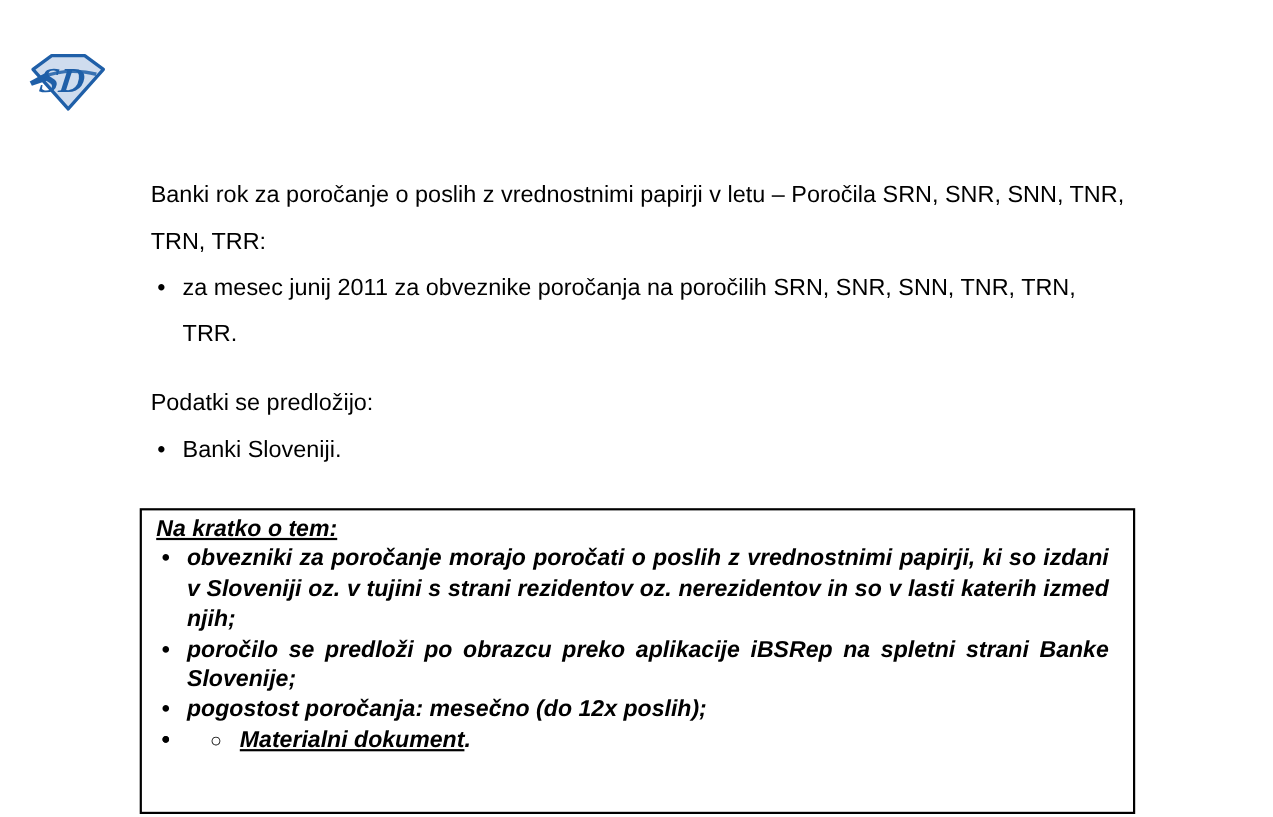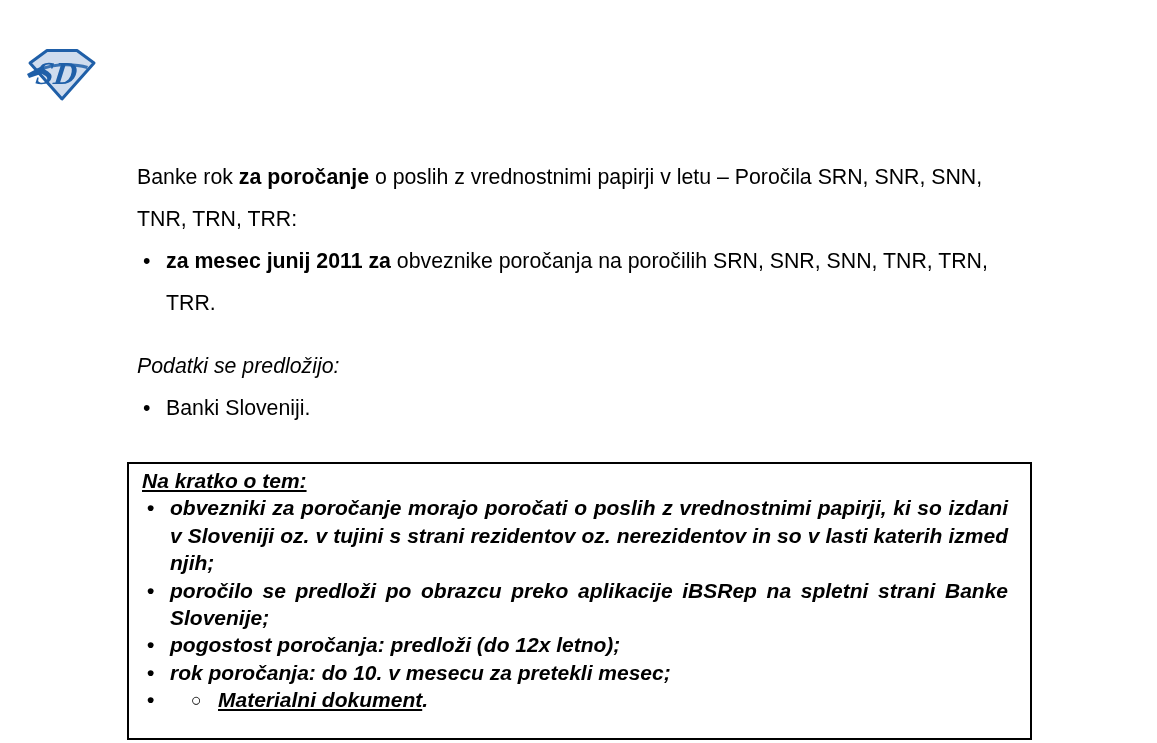--- a/index.html
+++ b/index.html
@@ -28,24 +28,24 @@
   
   .content-block {
     position: absolute;
     left: 137px;
     width: 888px;
     font-size: 21.3px;
     line-height: 42px;
   }
   .p1 { top: 156px; }
   .b1 { top: 240px; }
-  .p2 { top: 345px; font-style: italic; }
+  .p2 { top: 345px; }
   .b2 { top: 387px; }
 
-  .bold { font-weight: bold; }
+  .bold { font-weight: normal; }
 
   .li {
     position: relative;
     padding-left: 29px;
   }
   .li .marker {
     position: absolute;
     left: 6px;
     top: 0;
   }
@@ -107,21 +107,21 @@
 <div class="logo">
   <svg width="72" height="56" viewBox="0 0 72 56" xmlns="http://www.w3.org/2000/svg">
     <path d="M4 16 L21 3.5 H51 L68 16 L36 52 Z" fill="#cfdcee" stroke="#1f5fa8" stroke-width="3" stroke-linejoin="round"></path>
     <path d="M1 27 L16 19 L18 26 L3 31 Z" fill="#1f5fa8"></path>
     <text x="14" y="37" font-family="Liberation Serif, serif" font-size="32" font-style="italic" font-weight="bold" fill="#1f5fa8" transform="skewX(-8)">SD</text>
     <path d="M10 22 C 28 15, 48 15, 62 19 L61 22 C 46 18, 28 18, 11 25 Z" fill="#1f5fa8" opacity="0.85"></path>
   </svg>
 </div>
 
 <div class="content-block p1">
-  <span>Banke rok </span><span class="bold">za poročanje</span><span> o poslih z vrednostnimi papirji v letu – Poročila SRN, SNR, SNN, TNR, TRN, TRR:</span>
+  <span>Banki rok </span><span class="bold">za poročanje</span><span> o poslih z vrednostnimi papirji v letu – Poročila SRN, SNR, SNN, TNR, TRN, TRR:</span>
 </div>
 
 <div class="content-block b1">
   <div class="li">
     <span class="marker">•</span>
     <span class="bold">za mesec junij 2011 za</span><span> obveznike poročanja na poročilih SRN, SNR, SNN, TNR, TRN, TRR.</span>
   </div>
 </div>
 
 <div class="content-block p2">
@@ -144,26 +144,25 @@
       <span>obvezniki za poročanje morajo poročati o poslih z vrednostnimi papirji, ki so izdani v Sloveniji oz. v tujini s strani rezidentov oz. nerezidentov in so v lasti katerih izmed njih;</span>
     </div>
 
     <div class="ibox-li">
       <span class="marker">•</span>
       <span>poročilo se predloži po obrazcu preko aplikacije iBSRep na spletni strani Banke Slovenije;</span>
     </div>
 
     <div class="ibox-li">
       <span class="marker">•</span>
-      <span>pogostost poročanja: predloži (do 12x letno);</span>
+      <span>pogostost poročanja: mesečno (do 12x poslih);</span>
     </div>
 
     <div class="ibox-li">
       <span class="marker">•</span>
-      <span>rok poročanja: do 10. v mesecu za pretekli mesec;</span>
     </div>
 
     <div class="ibox-li">
       <span class="marker">•</span>
       <div class="sub-row">
         <span class="marker-circle">○</span>
         <a class="doc-link" href="#">Materialni dokument</a><span>.</span>
       </div>
     </div>
   </div>

